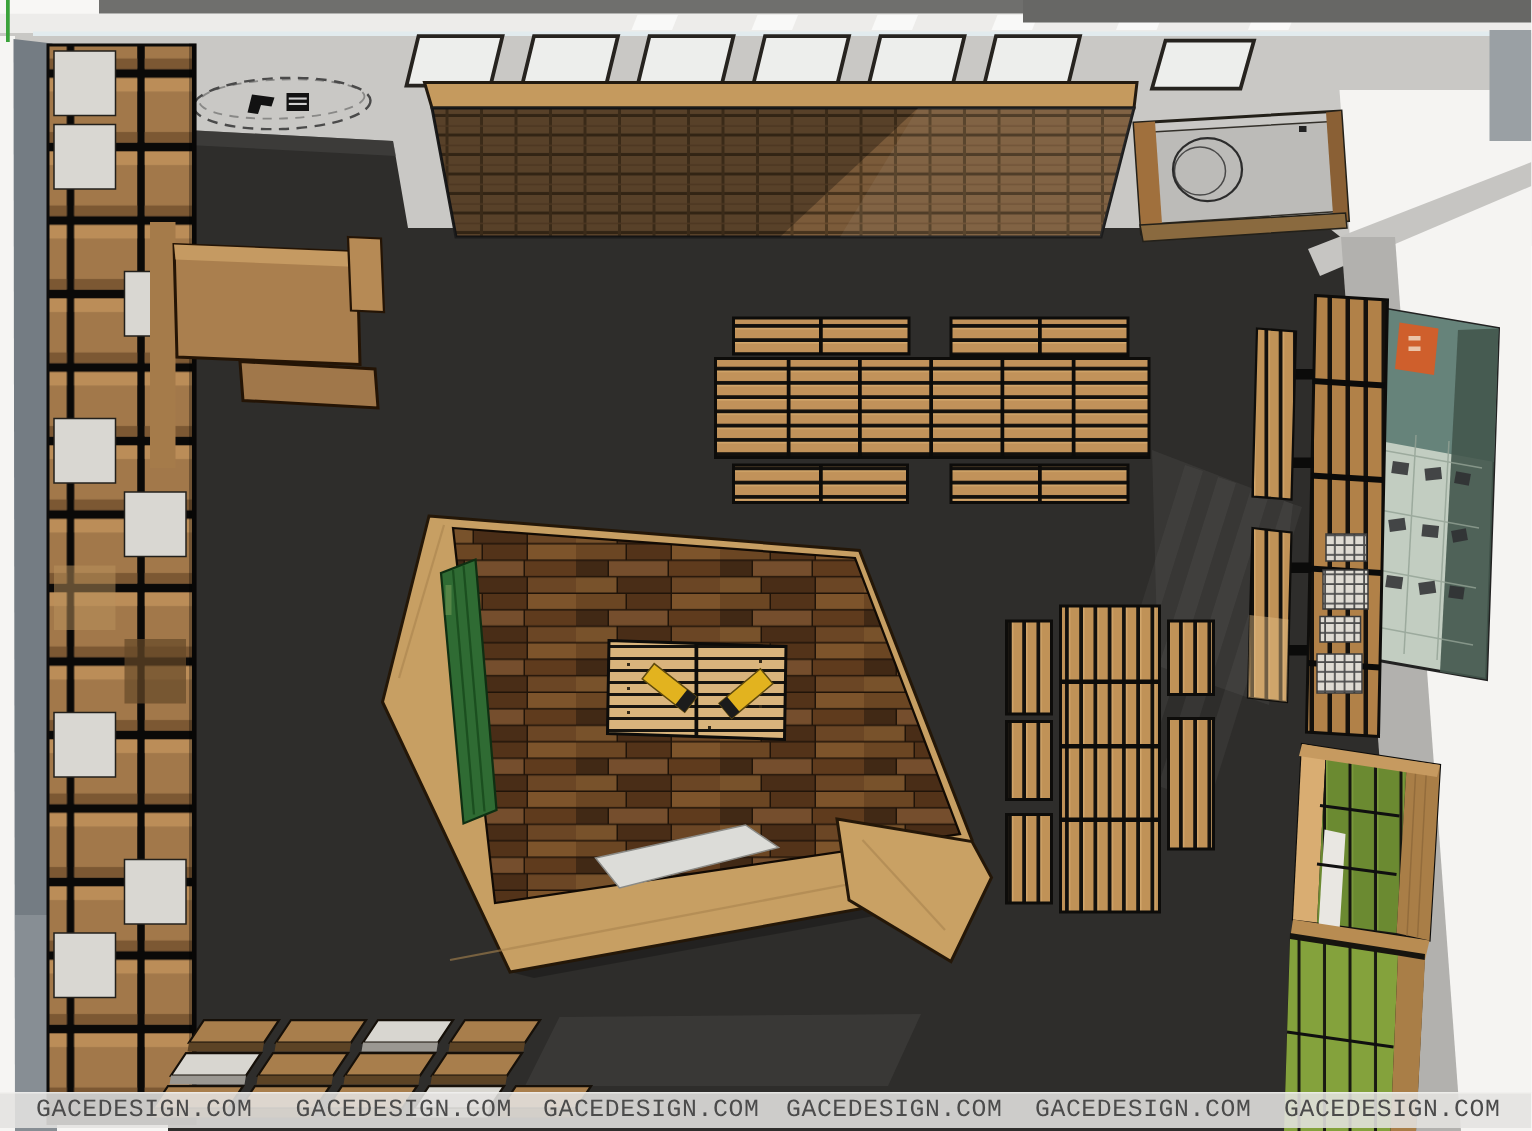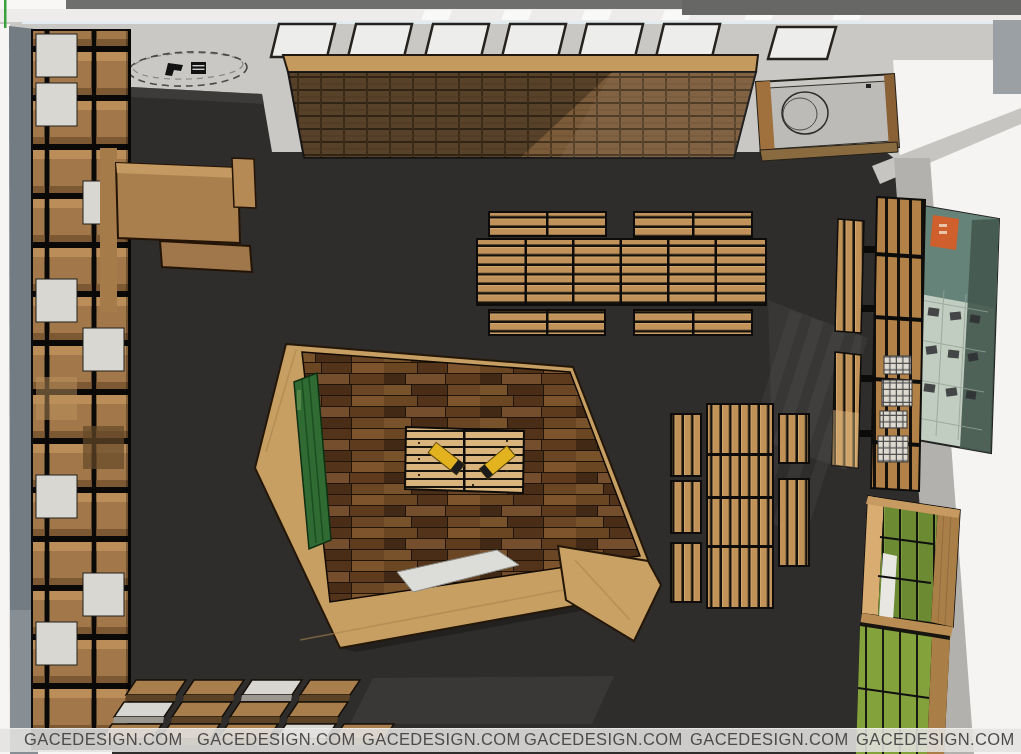--- a/index.html
+++ b/index.html
@@ -1,17 +1,17 @@
 <!DOCTYPE html>
 <html><head>
 <meta charset="utf-8">
 <style>
   html,body{margin:0;padding:0;background:#ffffff;}
   #canvas{position:relative;width:1021px;height:754px;overflow:hidden;
-          font-family:Liberation Sans, sans-serif;background:#f7f6f4;}
+          font-family:Liberation Mono, monospace;background:#f7f6f4;}
   #scene{position:absolute;left:0;top:0;}
   .wm-band{position:absolute;left:0;top:728px;width:1021px;height:23px;
            background:rgba(228,227,224,0.88);border-top:1px solid rgba(250,250,248,0.55);}
   .wm{position:absolute;top:1px;font-size:16.5px;letter-spacing:.4px;color:#4b4b4b;
       white-space:nowrap;}
 </style>
 </head>
 <body>
 
 <div id="canvas">

